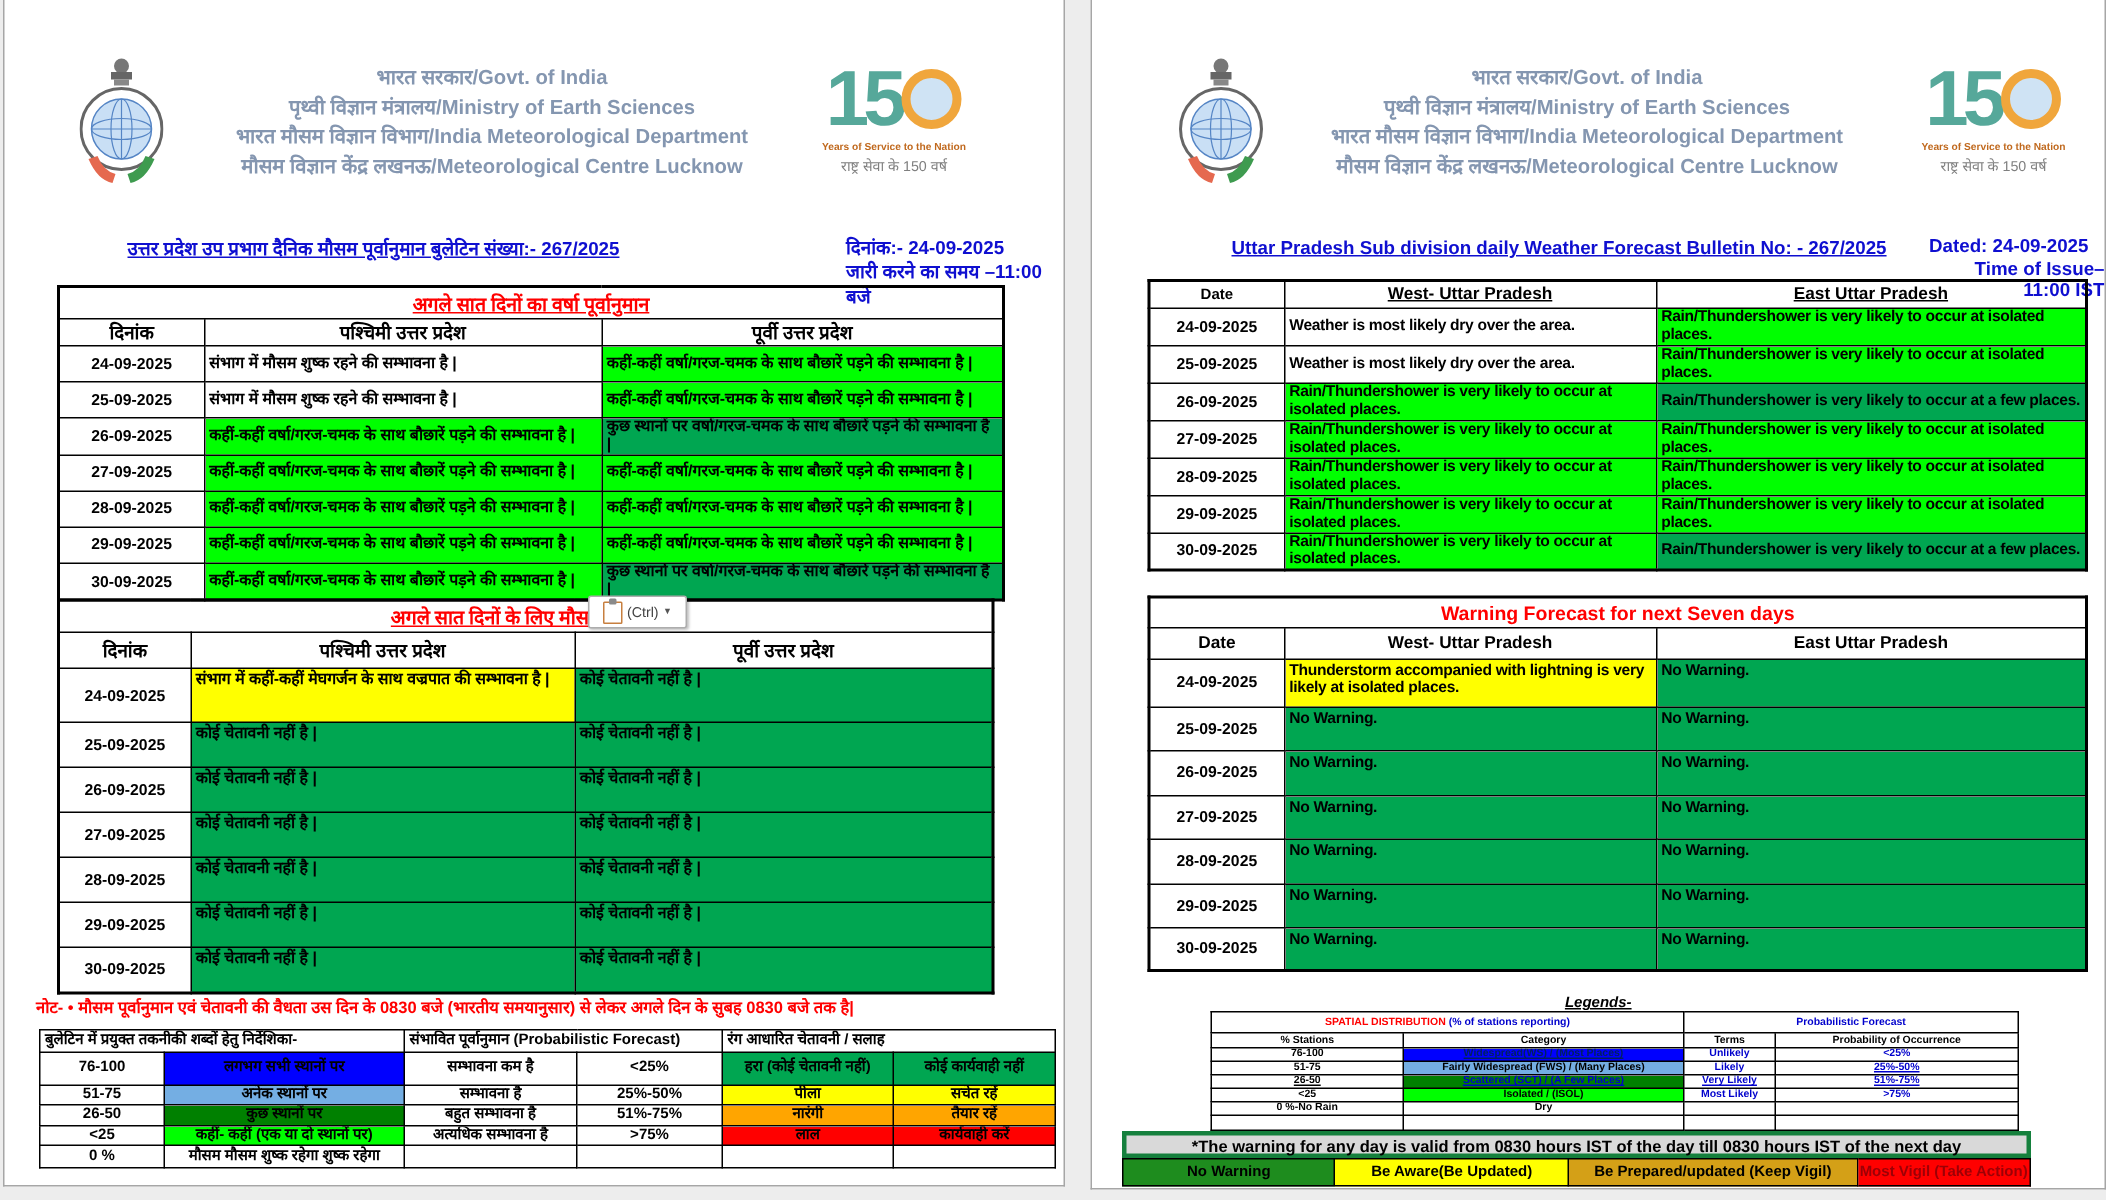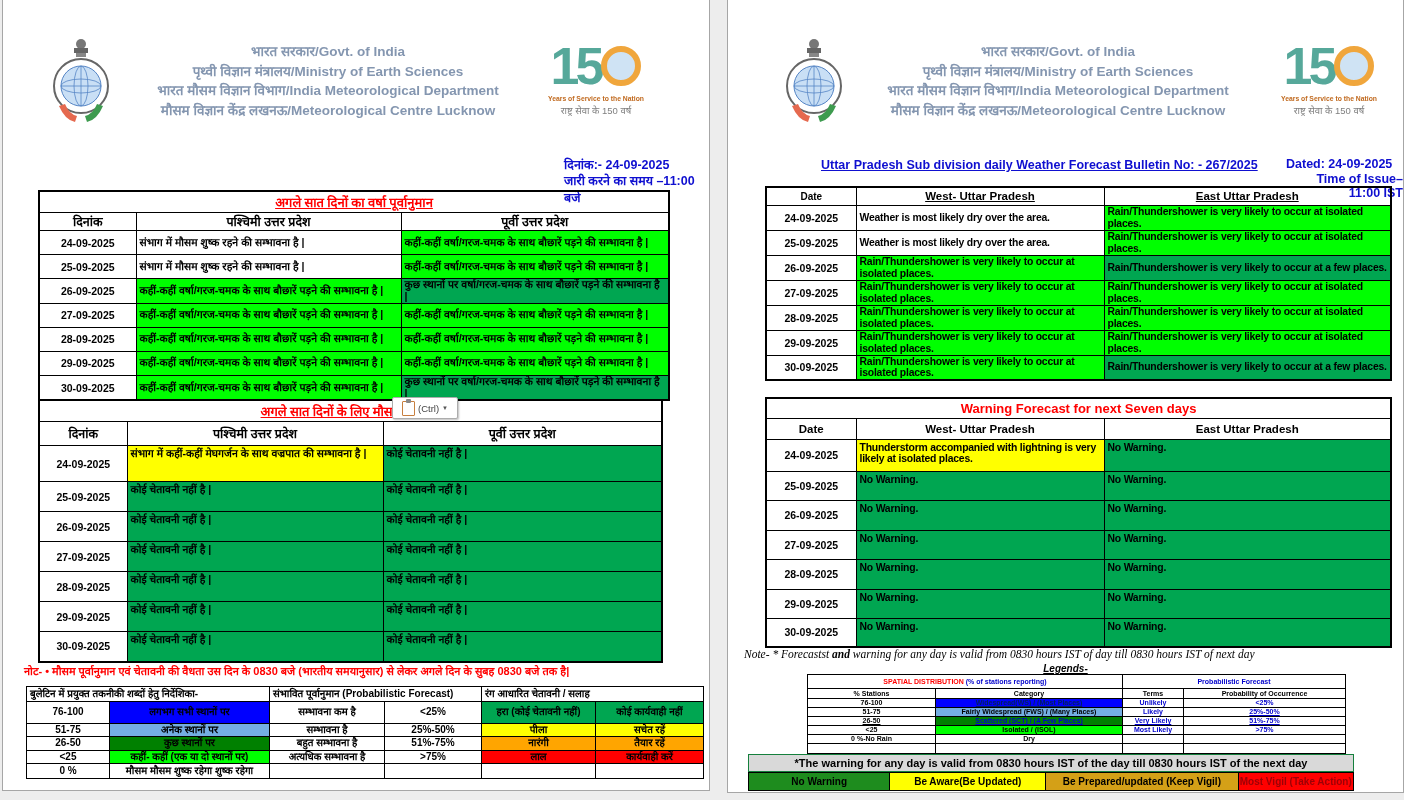--- a/index.html
+++ b/index.html
@@ -59,21 +59,21 @@
   #l-leg .gh{font-size:10px;text-align:left;}
   #l-leg .sh{text-align:center;font-size:10px;}
   #l-leg .cc{text-align:center;}
   #r-note{position:absolute;left:16px;top:648px;font-family:"Liberation Serif",serif;font-style:italic;font-size:11.5px;color:#000;}
   #r-note b{font-style:italic;}
   #r-legends-label{position:absolute;left:0;top:663px;width:100%;text-align:center;font-weight:bold;font-style:italic;font-size:10px;text-decoration:underline;}
   #r-leg{left:79px;top:674px;width:538px;font-size:7px;}
   #r-leg td{font-weight:bold;text-align:center;line-height:1.05;padding:0 2px;}
   .red-t{color:var(--red,#FF0000);} .blue-t{color:var(--legend-blue,#0000CC);} .navy-t{color:#002060;}
   #r-band{position:absolute;left:20px;top:754px;width:606px;height:18px;background:var(--band-gray,#D9D9D9);
-    border:1px solid #15803d;text-align:center;font-weight:bold;font-size:11px;line-height:17px;}
+    border:3px solid #15803d;text-align:center;font-weight:bold;font-size:11px;line-height:17px;}
   #r-scale{position:absolute;left:20px;top:772px;width:606px;height:19px;display:flex;}
   #r-scale div{border:1px solid #000;border-left:none;font-weight:bold;font-size:10px;text-align:center;line-height:17px;overflow:hidden;}
   #r-scale div:first-child{border-left:1px solid #000;}
 
   
   #paste-btn{position:absolute;left:389px;top:397px;width:66px;height:22px;background:#fff;border:1px solid #ADADAD;
     border-radius:2px;box-shadow:1px 1px 2px rgba(0,0,0,.25);display:flex;align-items:center;justify-content:center;gap:3px;z-index:5;cursor:pointer;}
   .clip-icon{width:13px;height:15px;border:1.5px solid #C77F3F;background:#fff;position:relative;border-radius:1px;}
   .clip-icon:before{content:"";position:absolute;left:3px;top:-3px;width:5px;height:4px;background:#8A8A8A;border-radius:1px;}
   #paste-btn .lbl{font-size:9.5px;color:#444;}
@@ -108,20 +108,21 @@
   </div>
   <div class="logo150">
     <div class="l150-row">
         <span class="l150-num">15</span>
         <span class="l150-zero"></span>
       </div>
     <div class="l150-en">Years of Service to the Nation</div>
     <div class="l150-hi">राष्ट्र सेवा के 150 वर्ष</div>
   </div>
 
+  <div class="doc-title">उत्तर प्रदेश उप प्रभाग दैनिक मौसम पूर्वानुमान बुलेटिन संख्या:- 267/2025</div>
   <div class="doc-date">दिनांक:- 24-09-2025</div>
   <div class="doc-issue">जारी करने का समय –11:00 बजे</div>
 
   <table id="l-rain" class="t-main">
     <colgroup>
         <col style="width:97px">
         <col style="width:265px">
         <col style="width:268px">
       </colgroup>
     <tbody>
@@ -422,23 +423,20 @@
           <td class="fc m vt">No Warning.</td>
         </tr>
     <tr style="height:29px">
           <td class="dt">30-09-2025</td>
           <td class="fc m vt">No Warning.</td>
           <td class="fc m vt">No Warning.</td>
         </tr>
   </tbody>
     </table>
 
-  <div id="r-note">
-    <span>Note- * Forecastst</span><b> and </b><span>warning for any day is valid from 0830 hours IST of day till 0830 hours IST of next day</span>
-  </div>
   <div id="r-legends-label">Legends-</div>
 
   <table id="r-leg">
     <colgroup>
         <col style="width:128px">
         <col style="width:187px">
         <col style="width:61px">
         <col style="width:162px">
       </colgroup>
     <tbody>

